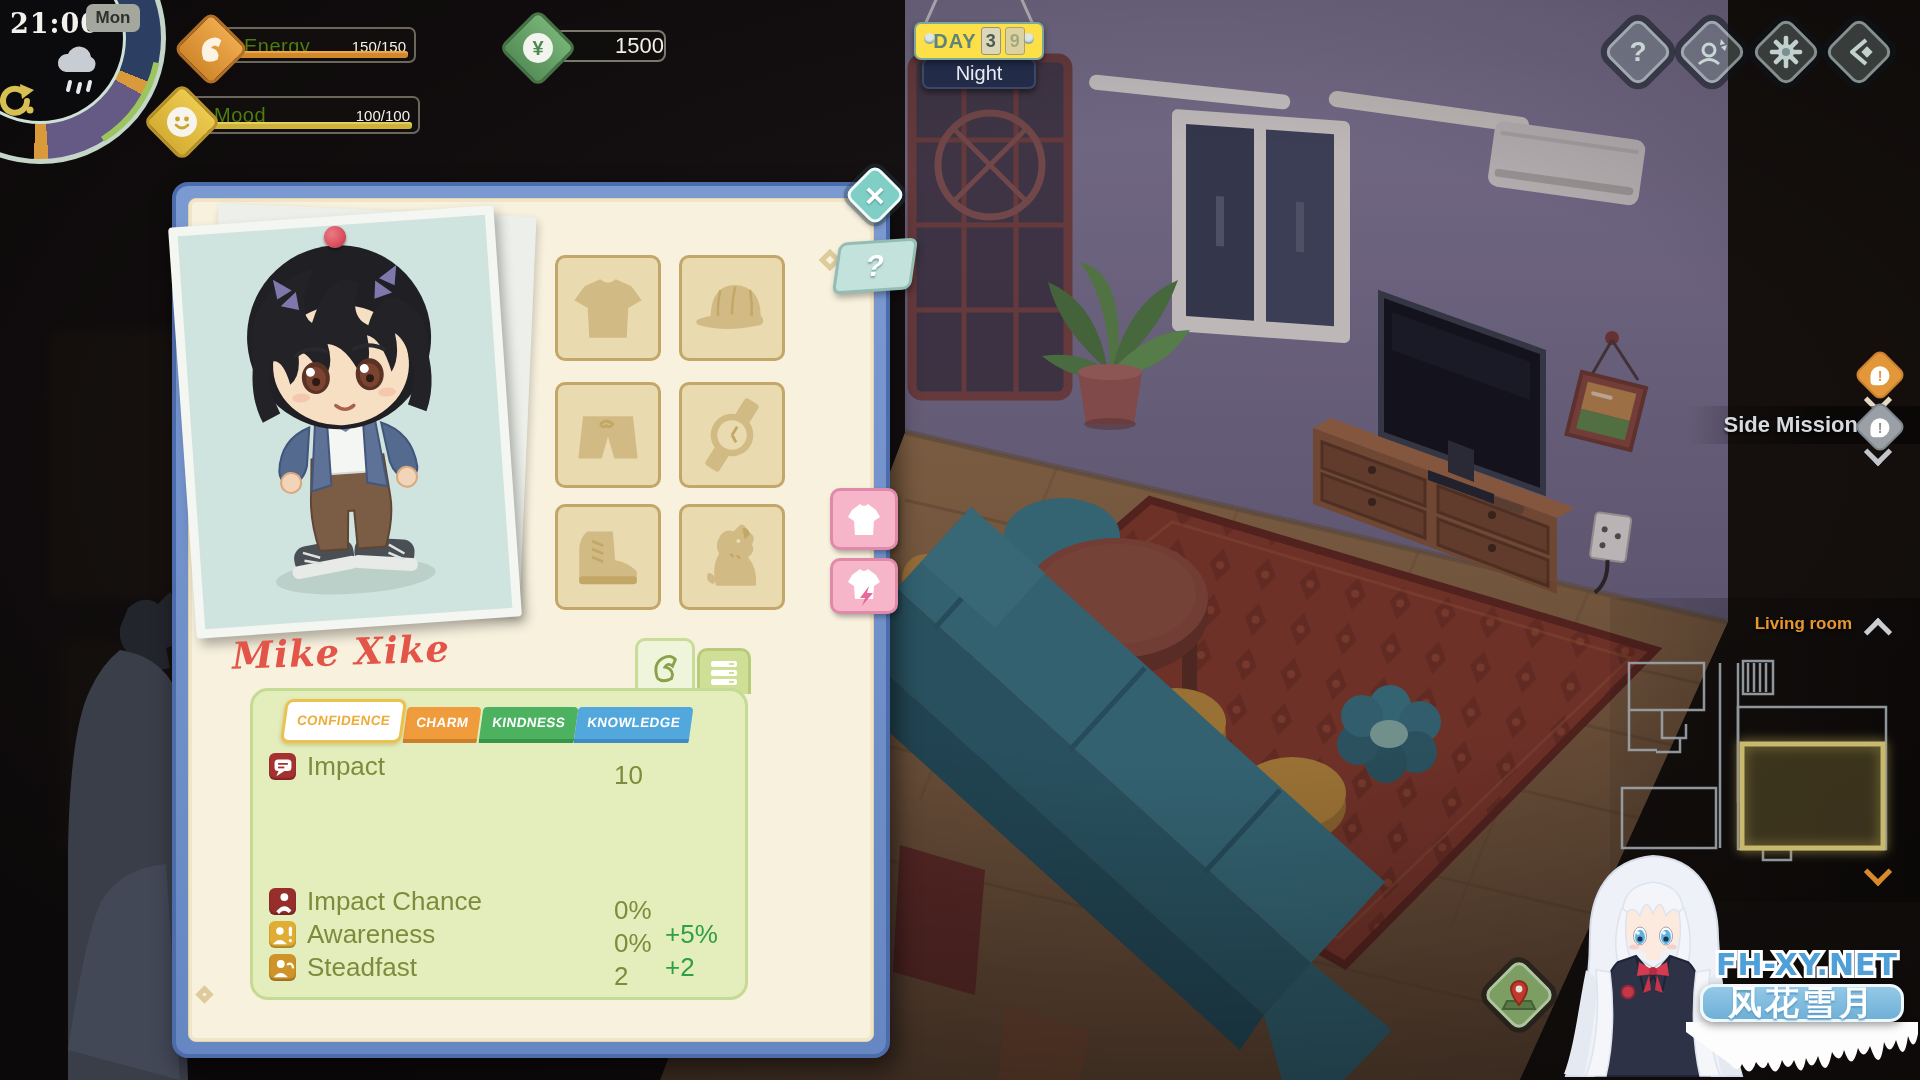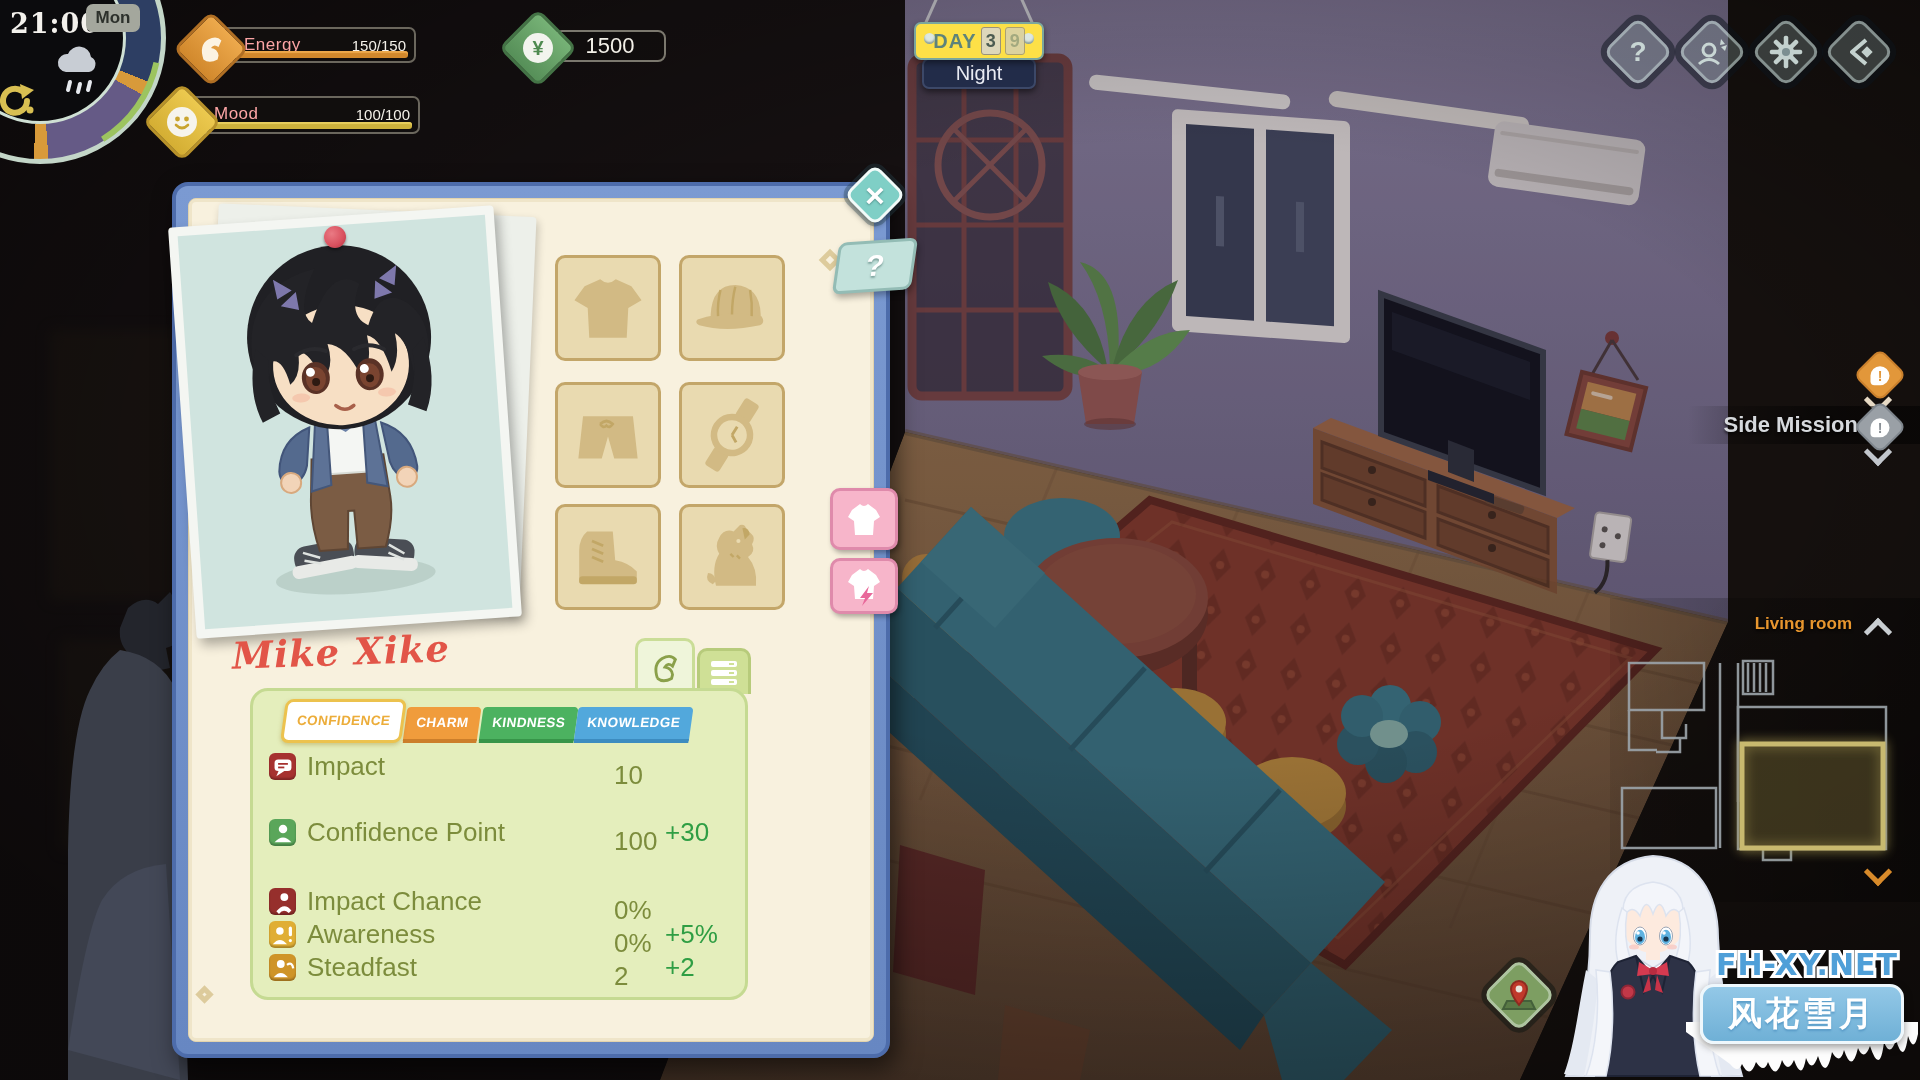--- a/index.html
+++ b/index.html
@@ -30,26 +30,26 @@
     background:#0b0b0d;border:3px solid #cfe0d4;box-sizing:border-box;}
   .hud-time{position:absolute;left:10px;top:8px;z-index:7;font-family:"DejaVu Serif",serif;
     font-weight:bold;font-size:27px;color:#f3f1ec;letter-spacing:1px;}
   .weekday{position:absolute;left:86px;top:4px;z-index:7;width:54px;height:28px;border-radius:7px;
     background:#a4a79d;color:#2d312c;font-weight:bold;font-size:17px;display:flex;align-items:center;justify-content:center;}
 
   
   .statbar{position:absolute;height:36px;background:rgba(18,16,14,.78);border:2px solid #6b675d;
     border-radius:7px;box-sizing:border-box;}
   .statbar .bh{position:absolute;left:40px;right:8px;top:6px;display:flex;justify-content:space-between;align-items:center;}
-  .statbar .bl{color:#fca5a5;font-size:17px;letter-spacing:.5px;}
+  .statbar .bl{color:#4d7c0f;font-size:20px;letter-spacing:.5px;}
   .statbar .bv{color:#f4f1e9;font-size:15px;}
   .statbar .bf{position:absolute;left:6px;right:6px;bottom:3px;height:7px;border-radius:3px;}
 
   .money-pill{position:absolute;left:554px;top:30px;width:112px;height:32px;background:rgba(16,15,12,.55);
-    border:2px solid #7b786e;border-radius:8px;box-sizing:border-box;display:flex;align-items:center;justify-content:center;
+    border:2px solid #7b786e;border-radius:8px;box-sizing:border-box;display:flex;align-items:center;justify-content:flex-end;
     color:#f3f0e8;font-size:22px;}
 
   
   .dayboard{position:absolute;left:914px;top:22px;width:130px;z-index:6;}
   .rope{position:absolute;width:3px;height:36px;background:rgba(215,220,210,.55);top:-30px;}
   .day-top{position:relative;width:130px;height:38px;background:#fde047;border:2px solid #7ba79d;border-radius:7px;
     box-sizing:border-box;display:flex;align-items:center;justify-content:center;gap:4px;
     box-shadow:0 3px 6px rgba(0,0,0,.45);}
   .day-top .screw{position:absolute;top:9px;width:11px;height:11px;border-radius:50%;background:#dde8e2;
     box-shadow:inset 0 -2px 2px rgba(60,90,80,.5);}
@@ -148,21 +148,21 @@
   .rows{position:absolute;left:16px;top:56px;width:468px;height:244px;}
   .srow{position:absolute;left:0;width:468px;height:30px;}
   .sic{position:absolute;left:0;top:0;width:27px;height:27px;border-radius:6px;display:flex;
     align-items:center;justify-content:center;box-shadow:inset 0 -2px 2px rgba(0,0,0,.25);}
   .slab{position:absolute;left:38px;top:-2px;font-size:26px;color:#7c8c3c;}
   .sval{position:absolute;left:345px;top:-2px;font-size:26px;color:#7c8c3c;margin-top:9px;}
   .sbon{position:absolute;left:396px;top:-2px;font-size:26px;color:#2f9e44;}
 
   
   .wm{z-index:30;}
-  .wm-banner{position:absolute;left:1700px;top:984px;width:204px;height:60px;z-index:31;
+  .wm-banner{position:absolute;left:1700px;top:984px;width:204px;height:38px;z-index:31;
     background:linear-gradient(#93c8e7,#6fb0d6);border:3px solid #eef7fc;border-radius:14px;box-sizing:border-box;
     display:flex;align-items:center;justify-content:center;color:#fff;font-weight:bold;font-size:34px;letter-spacing:3px;
     text-shadow:0 2px 2px #5a9cc8;box-shadow:0 3px 8px rgba(0,0,0,.4);}
 </style>
 </head>
 <body>
 
 <div class="stage">
 
   <svg class="scene" width="1920" height="1080" viewBox="0 0 1920 1080">
@@ -674,31 +674,20 @@
                 <rect x="8" y="9" width="11" height="2" fill="#a63230"></rect>
                 <rect x="8" y="13" width="7" height="2" fill="#a63230"></rect>
               </svg>
           </span>
           <span class="slab">Impact</span>
           <span class="sval">10</span>
           <span class="sbon"></span>
         </div>
 
 
-        <div class="srow" style="top:72px;">
-          <span class="sic" style="background:#5aa65a;">
-            <svg width="24" height="24" viewBox="0 0 27 27" fill="#fff">
-                <circle cx="13.5" cy="9" r="4.8"></circle>
-                <path d="M4,24 q9.5,-11 19,0 z"></path>
-              </svg>
-          </span>
-          <span class="slab">Confidence Point</span>
-          <span class="sval">100</span>
-          <span class="sbon">+30</span>
-        </div>
 
         <div class="srow" style="top:141px;">
           <span class="sic" style="background:#962f2c;">
             <svg width="24" height="24" viewBox="0 0 27 27" fill="#fff">
                 <circle cx="15" cy="8" r="4.4"></circle>
                 <path d="M6,24 q9,-11 17,-1 l-3,3 q-6,-6 -11,1 z"></path>
               </svg>
           </span>
           <span class="slab">Impact Chance</span>
           <span class="sval">0%</span>

